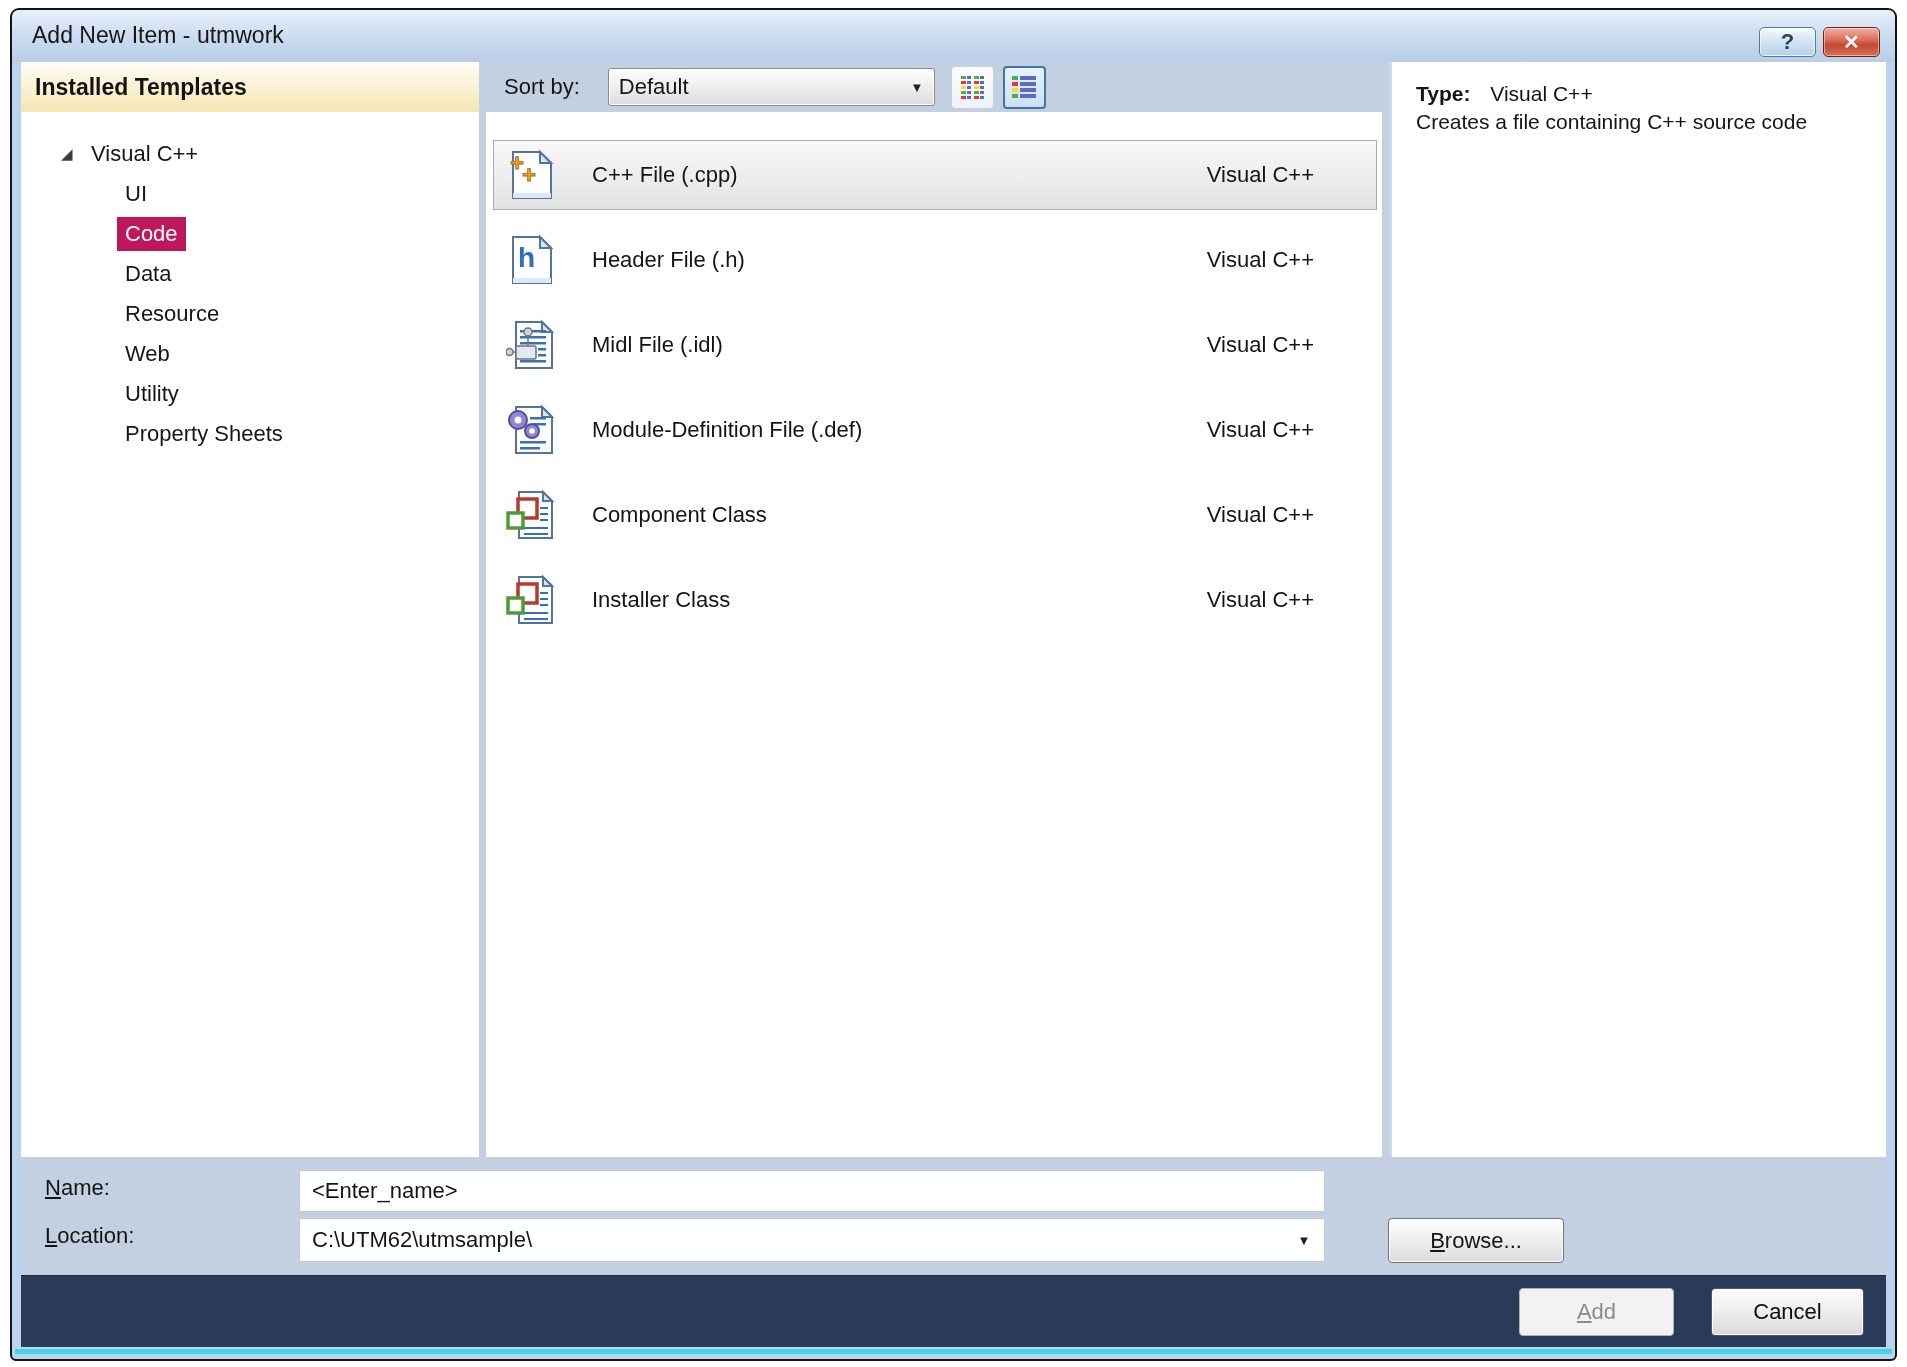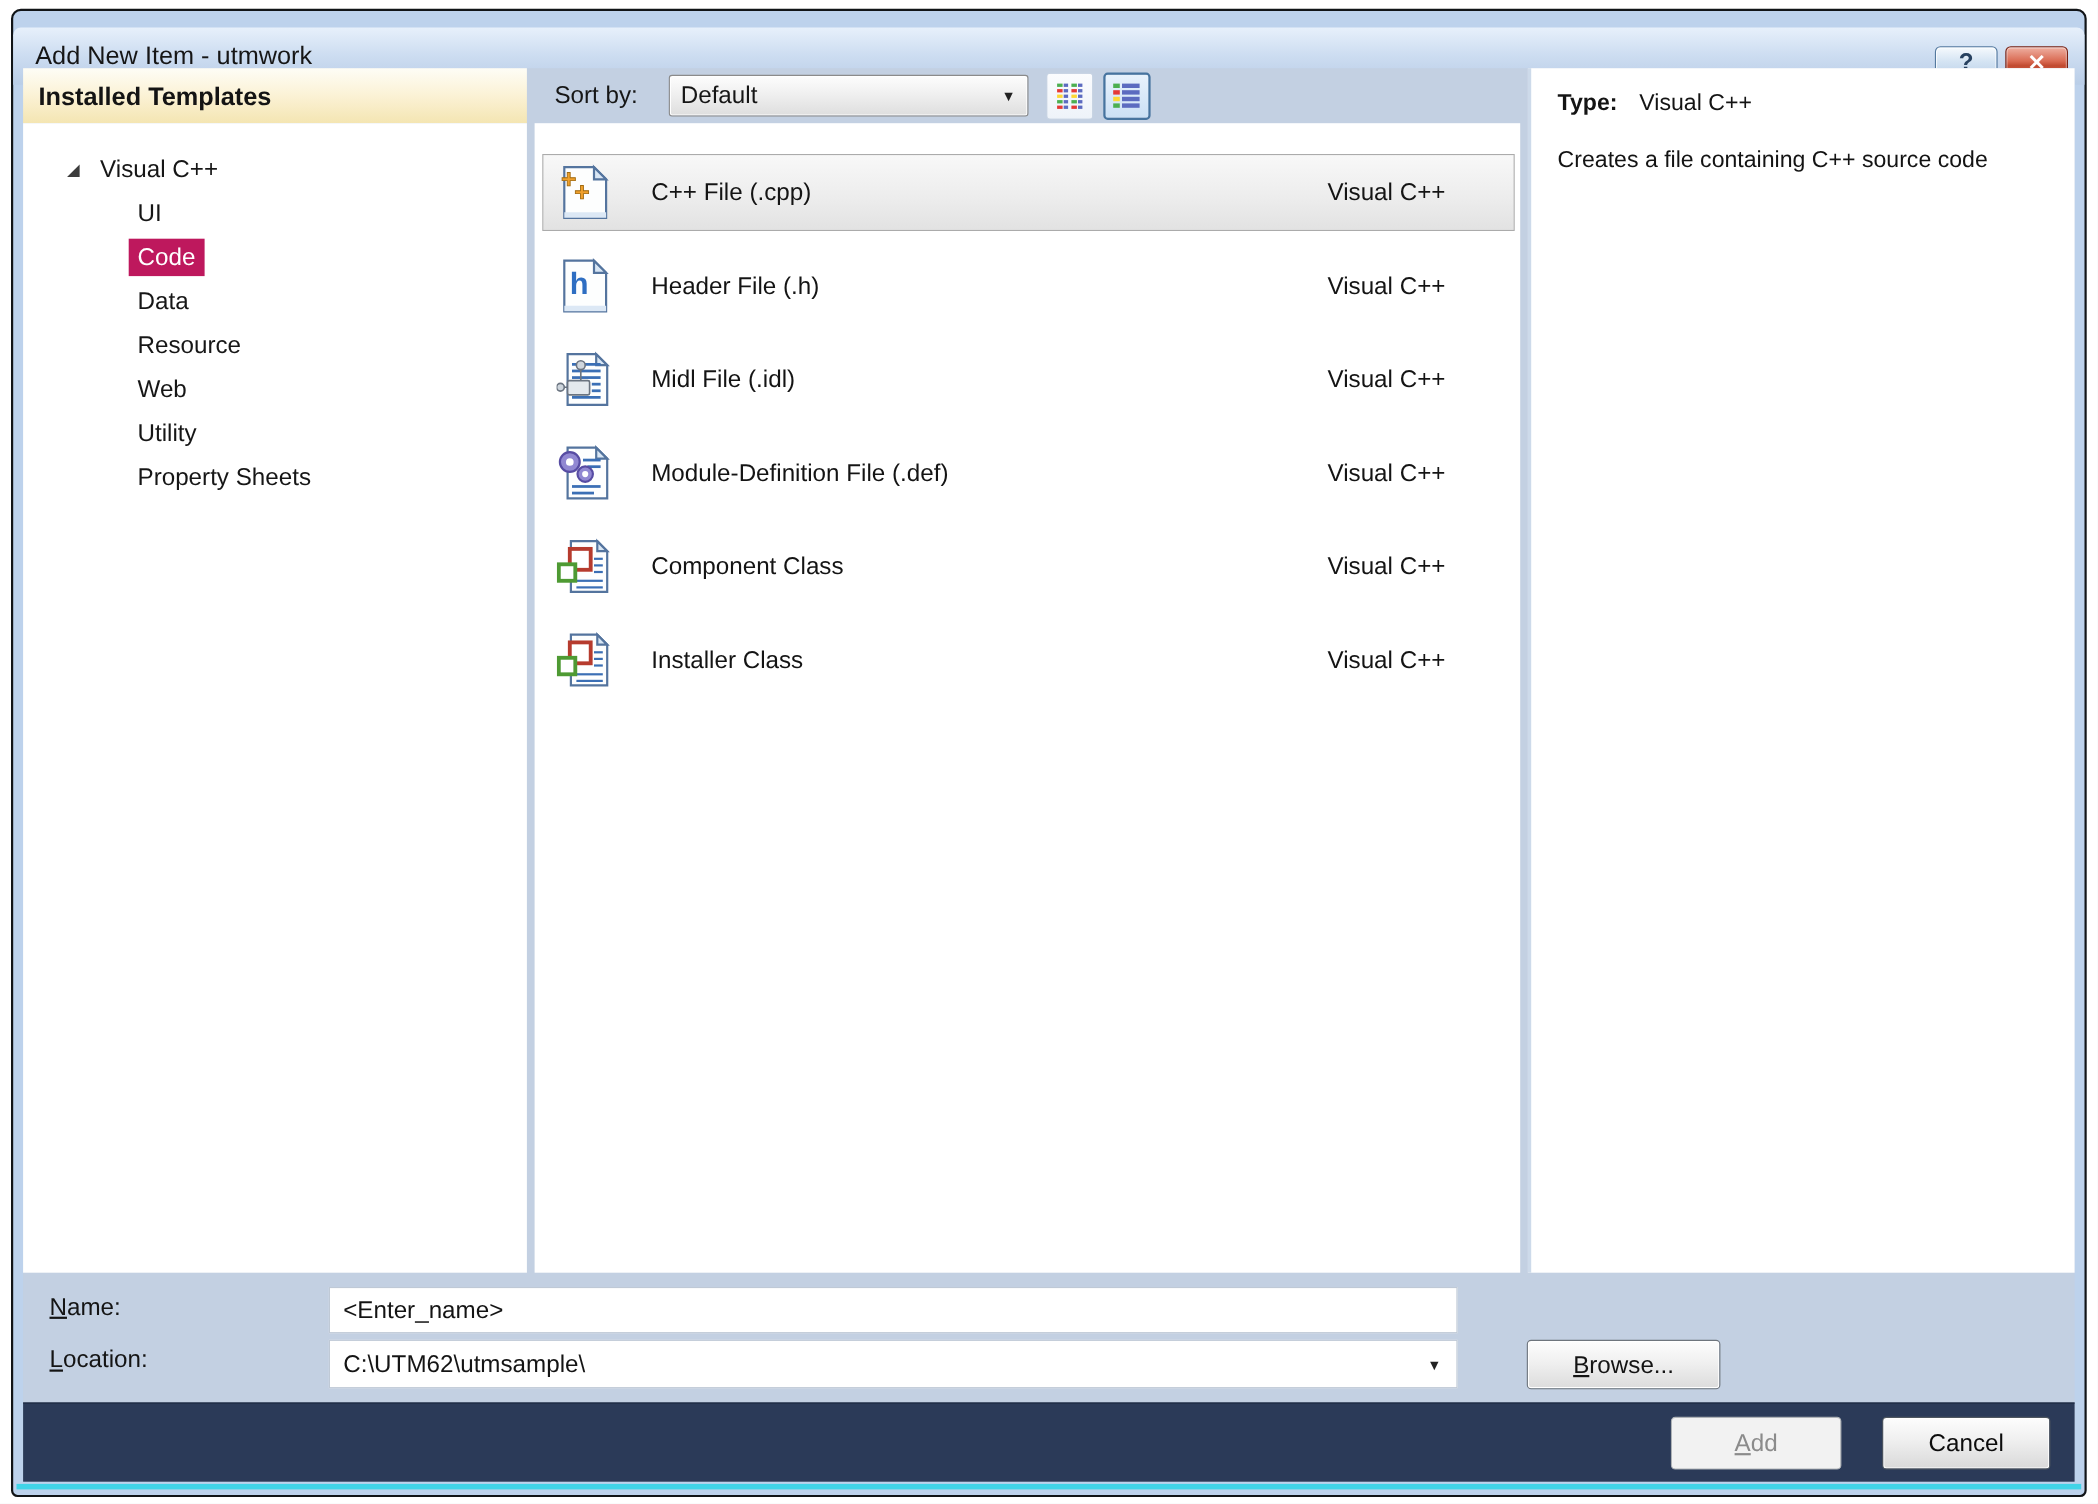--- a/index.html
+++ b/index.html
@@ -4,21 +4,21 @@
 <style>
   html,body{margin:0;padding:0;width:1907px;height:1367px;background:#fff;overflow:hidden;
     font-family:"Liberation Sans",sans-serif;-webkit-font-smoothing:antialiased;}
   *{box-sizing:border-box;}
 
   .window{position:absolute;left:10px;top:8px;width:1887px;height:1353px;background:#bdd2ec;
     border:2px solid #111417;border-radius:9px 9px 6px 6px;}
   .cyan-line{position:absolute;left:3px;right:3px;bottom:5px;height:5px;background:#41d4e8;}
 
   
-  .titlebar{position:absolute;left:0;top:15px;right:0;height:52px;border-radius:7px 7px 0 0;
+  .titlebar{position:absolute;left:0;top:0;right:0;height:52px;border-radius:7px 7px 0 0;
     background:linear-gradient(#e7f0fb,#cdddf1 48%,#b9cde7);}
   .title-text{position:absolute;left:20px;top:12px;font-size:23px;color:#161616;}
   .caption-btns{position:absolute;top:17px;right:15px;display:flex;gap:7px;}
   .cap-btn{width:57px;height:30px;border-radius:5px;display:flex;align-items:center;justify-content:center;
     font-weight:bold;}
   .btn-help{background:linear-gradient(#f6fafd,#d5e4f3 45%,#b9d0e9);border:1px solid #54799e;
     color:#27415f;font-size:22px;box-shadow:inset 0 0 0 1px rgba(255,255,255,.75);}
   .btn-close{background:linear-gradient(#efb0a2,#d96a52 45%,#c14a30 60%,#d5705a);border:1px solid #772012;
     color:#fff;font-size:20px;box-shadow:inset 0 0 0 1px rgba(255,255,255,.45);}
 
@@ -62,21 +62,21 @@
   
   .right-panel{width:497px;display:flex;flex-direction:column;}
   .search-row{height:64px;flex:none;padding:10px 6px 0 3px;}
   .search-box{height:45px;background:#fff;border:2px solid #949ca7;display:flex;align-items:center;}
   .search-box input{flex:1;border:none;outline:none;font-size:22px;color:#8e959f;padding-left:12px;
     font-family:"Liberation Sans",sans-serif;background:transparent;}
   .search-icon{width:44px;text-align:center;}
   .desc-panel{flex:1;background:#fff;border-left:3px solid #cddaea;padding:20px 10px 0 24px;}
   .desc-type{font-size:21px;color:#141414;}
   .desc-type .b{font-weight:bold;margin-right:14px;}
-  .desc-text{font-size:21px;color:#141414;margin-top:28px;}
+  .desc-text{font-size:21px;color:#141414;margin-top:4px;}
 
   
   .fields{position:absolute;left:0;right:12px;top:1095px;height:118px;}
   .f-label{position:absolute;left:24px;font-size:22px;color:#141414;}
   .accel::first-letter{text-decoration:underline;}
   .f-name-label{top:18px;}
   .f-loc-label{top:66px;}
   .f-input{position:absolute;left:278px;width:1026px;height:42px;background:#fff;
     border:1px solid #bfc9d6;font-size:22px;color:#141414;padding-left:12px;
     font-family:"Liberation Sans",sans-serif;outline:none;}

